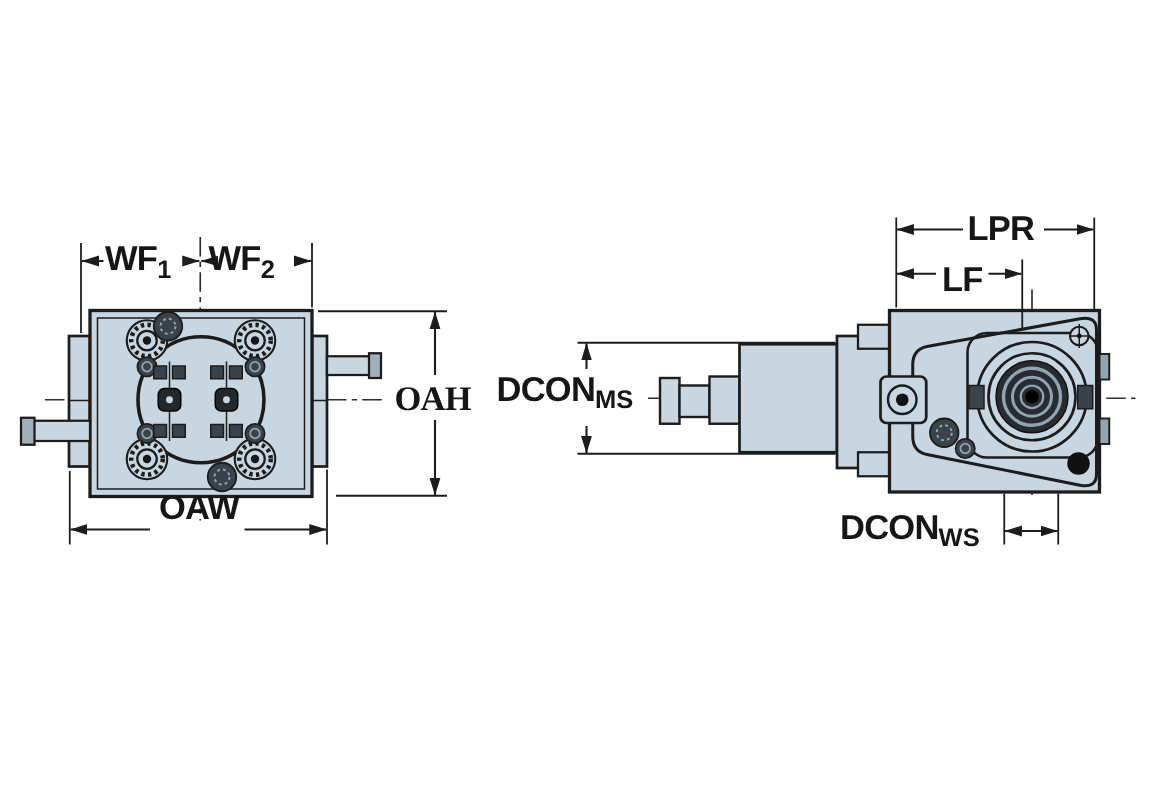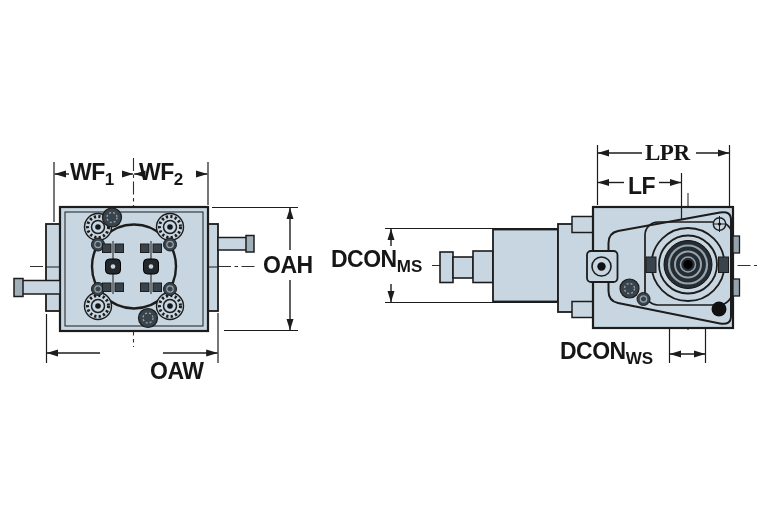--- a/index.html
+++ b/index.html
@@ -24,23 +24,23 @@
   .cl{stroke:#2e2e2e;stroke-width:1.1;stroke-dasharray:13 3.5 3.5 3.5;fill:none;}
   .ax{stroke:#2e2e2e;stroke-width:1.1;stroke-dasharray:7 4;fill:none;}
   .ext{stroke:var(--line);stroke-width:1.2;fill:none;}
   .dim{stroke:var(--line);stroke-width:1.4;fill:none;}
   
   .dim-label{position:absolute;display:flex;align-items:flex-start;color:#161616;
              font-weight:bold;font-size:23px;line-height:1;letter-spacing:-0.5px;white-space:nowrap;}
   .dim-label .sub{font-size:17px;margin-top:10px;letter-spacing:0;}
   .lbl-wf1{left:70px;top:161px;}
   .lbl-wf2{left:139px;top:161px;}
-  .lbl-oah{left:263px;top:254px;}
-  .lbl-oaw{left:106px;top:360px;margin-left:44px;}
-  .lbl-lpr{left:645px;top:141px;font-family:Liberation Serif, serif;}
+  .lbl-oah{left:263px;top:254px;font-family:Liberation Serif, serif;}
+  .lbl-oaw{left:106px;top:327px;}
+  .lbl-lpr{left:645px;top:141px;}
   .lbl-lf{left:628px;top:175px;}
   .lbl-dconms{left:331px;top:248px;}
   .lbl-dconws{left:560px;top:340px;}
 </style>
 </head>
 <body>
 
 <div class="canvas">
 
   <svg width="767" height="523" viewBox="0 0 767 523">

